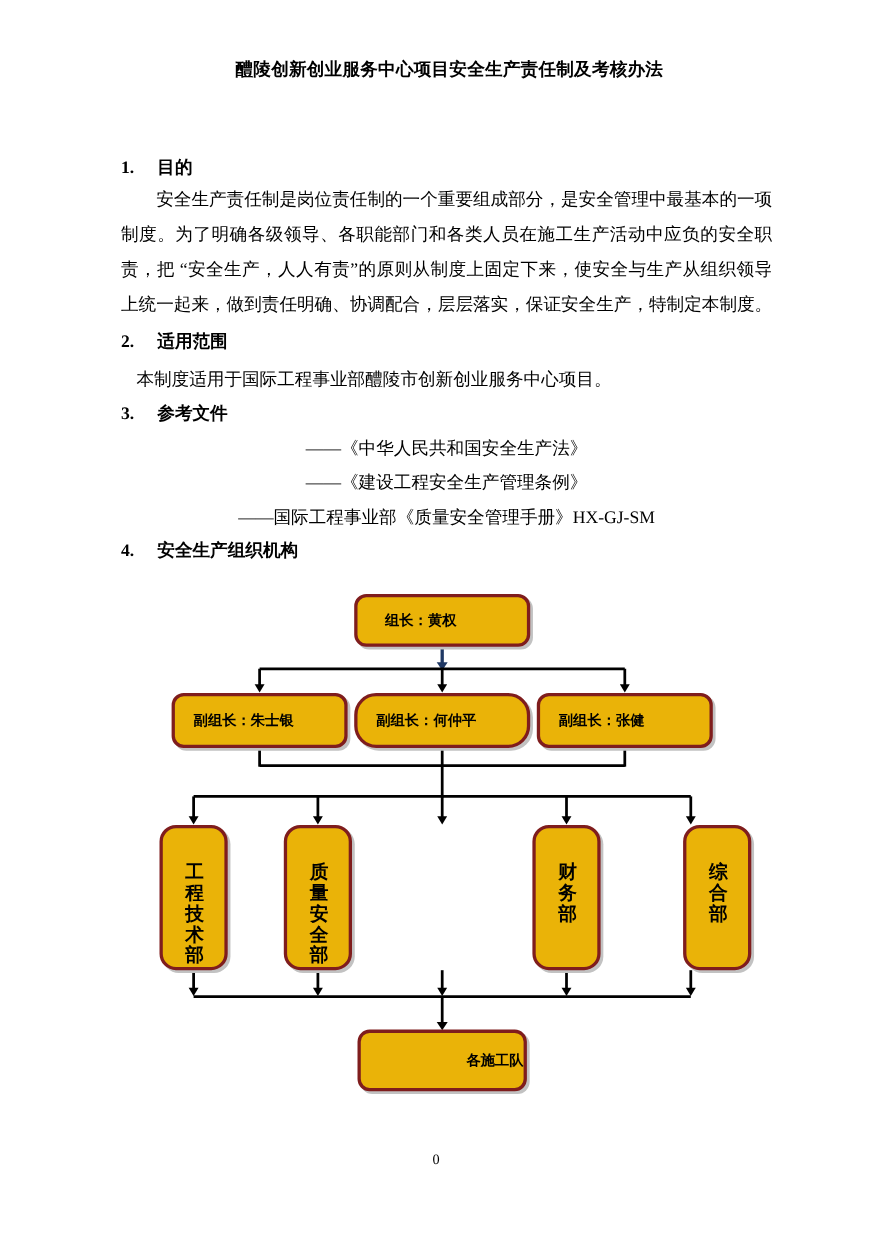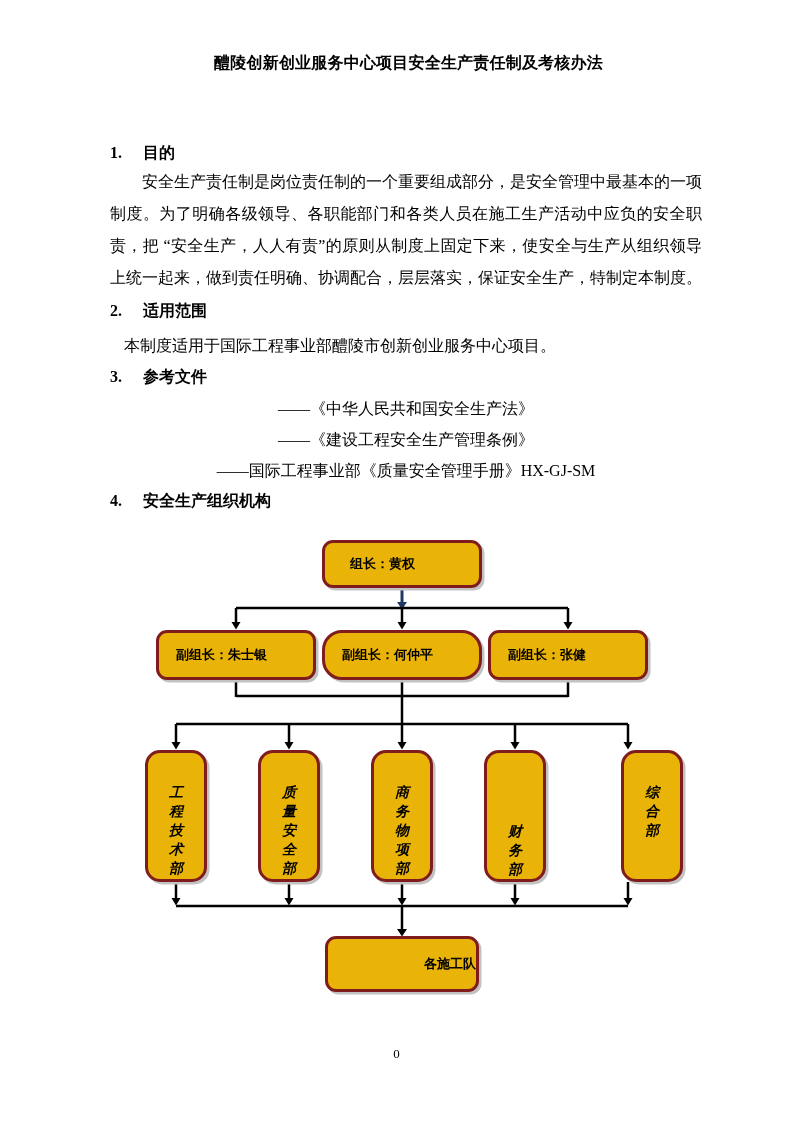--- a/index.html
+++ b/index.html
@@ -51,25 +51,25 @@
   .deputy-0 { left:156px;text-align:center; }
   .deputy-1 { left:322px;border-radius:20px; }
   .deputy-2 { left:488px; }
   .dept-box {
     width:62px; height:132px; top:220px; border-radius:15px;
     align-items:flex-start; justify-content:center; padding-top:30px;
   }
   .dept-0 { left:145px; }
   .dept-1 { left:258px; }
   .dept-2 { left:371px; }
-  .dept-3 { left:484px;align-items:flex-end; }
+  .dept-3 { left:484px; }
   .dept-4 { left:621px; }
   .dept-label {
     width:15px; word-break:break-all; line-height:19px;
-    font-size:14px; text-align:center;font-style:italic;
+    font-size:17px; text-align:center;
   }
   .teams-box { left:325px; top:406px; width:154px; height:56px; justify-content:flex-end;padding-left:20px; }
   .page-number {
     position:absolute; top:1046px; left:0; width:793px;
     text-align:center; font-size:13px;
   }
 </style>
 </head>
 <body>
 
@@ -172,23 +172,20 @@
     <div class="obox deputy-box deputy-2">
       <span>副组长：张健</span>
     </div>
 
     <div class="obox dept-box dept-0">
       <span class="dept-label">工程技术部</span>
     </div>
     <div class="obox dept-box dept-1">
       <span class="dept-label">质量安全部</span>
     </div>
-    <div class="obox dept-box dept-2">
-      <span class="dept-label">商务物项部</span>
-    </div>
     <div class="obox dept-box dept-3">
       <span class="dept-label">财务部</span>
     </div>
     <div class="obox dept-box dept-4">
       <span class="dept-label">综合部</span>
     </div>
 
     <div class="obox teams-box">
       <span>各施工队</span>
     </div>

